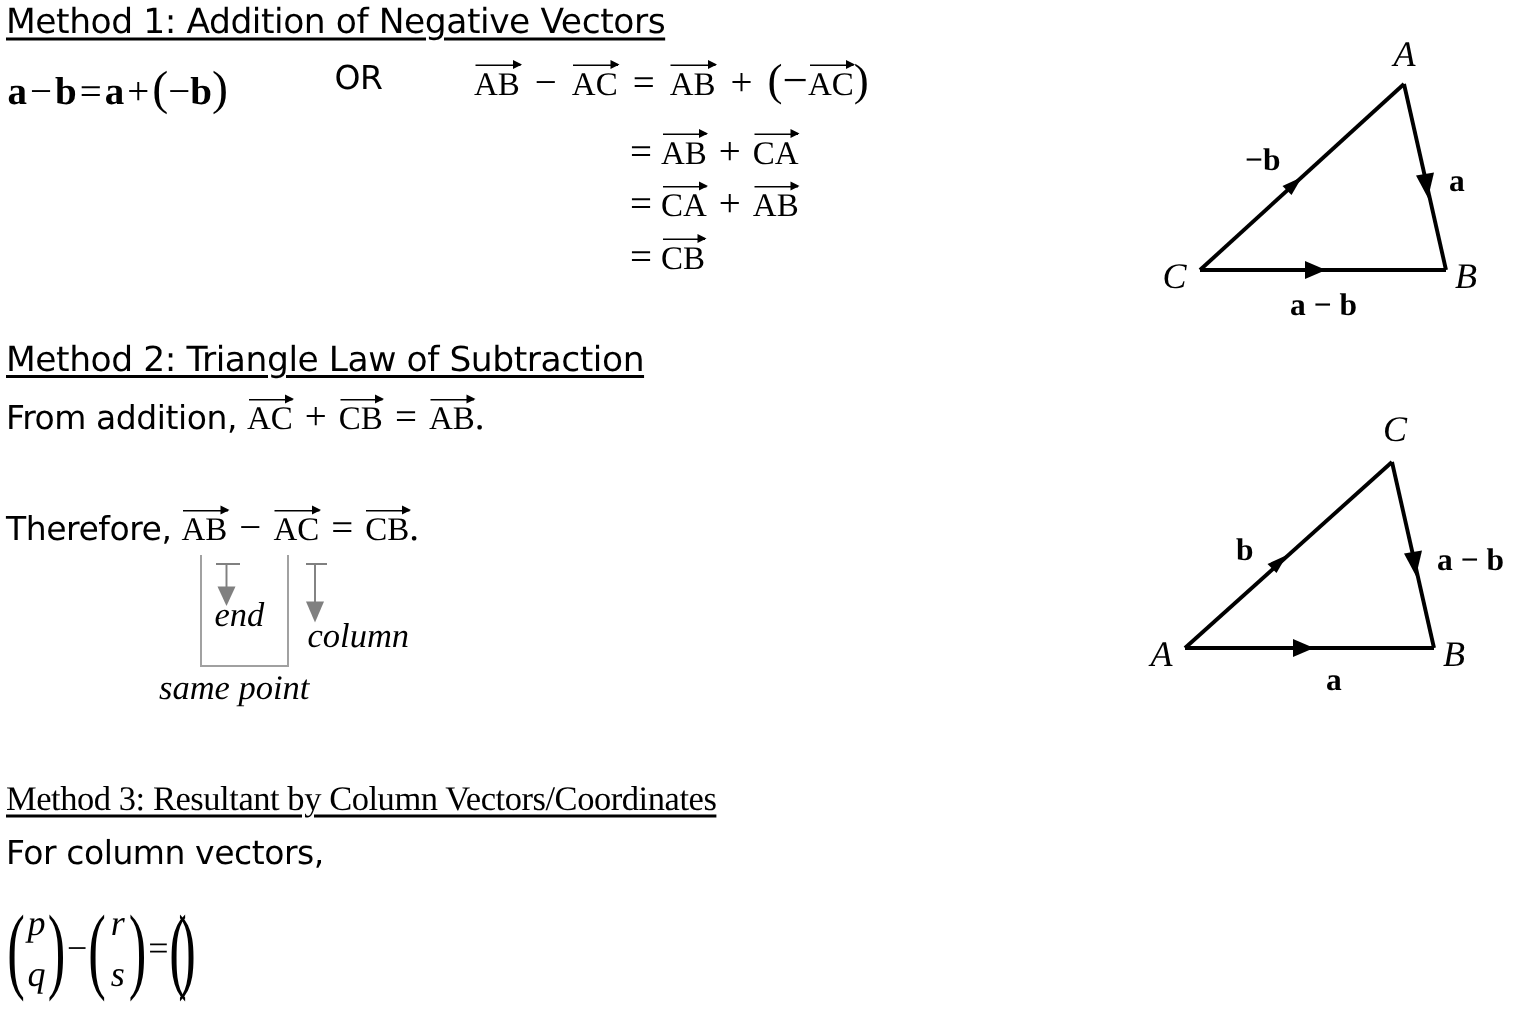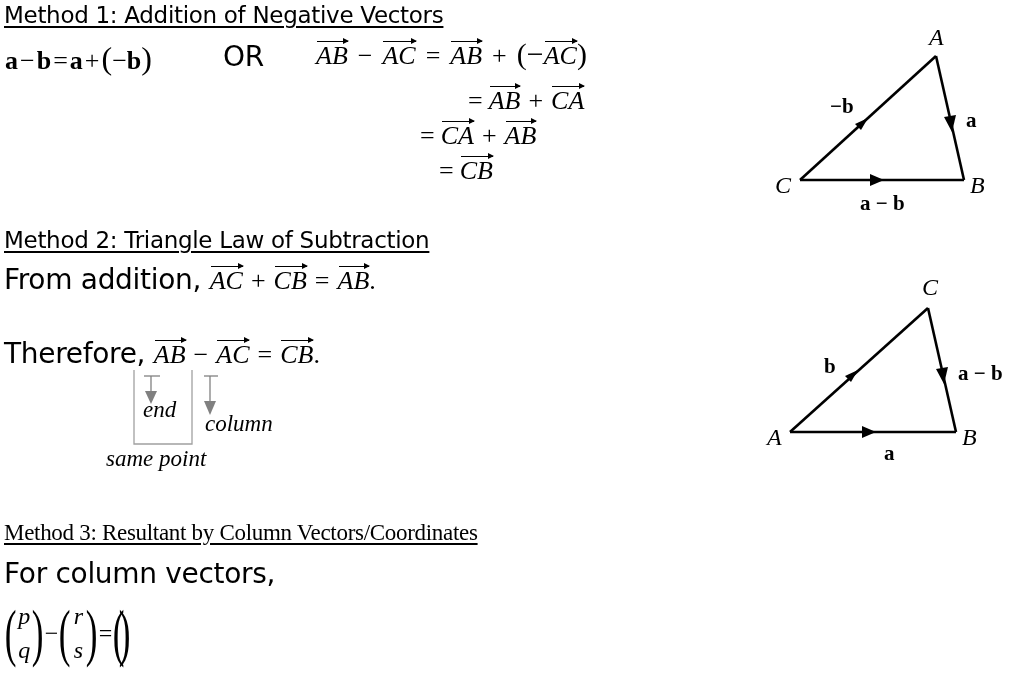--- a/index.html
+++ b/index.html
@@ -1,21 +1,21 @@
 <!DOCTYPE html>
 <html><head>
 <meta charset="utf-8">
 <style>
   html, body { margin:0; padding:0; background:#ffffff; }
   body { width:1024px; height:688px; position:relative; overflow:hidden; color:#000; }
   .abs { position:absolute; white-space:nowrap; }
   .sans { font-family: "DejaVu Sans", sans-serif; }
   .heading { font-size:23px; text-decoration:underline; text-underline-offset:3px; text-decoration-thickness:1.5px; letter-spacing:-0.3px; }
-  .body-text { font-size:28px; letter-spacing:-0.3px; }
-  .math { font-family: "Liberation Serif", serif; font-style:italic; font-size:26px; }
+  .body-text { font-size:22px; letter-spacing:-0.3px; }
+  .math { font-family: "Liberation Serif", serif; font-size:22px; }
   .bold-math { font-family: "Liberation Serif", serif; font-weight:bold; font-size:26px; }
   .op { font-family: "Liberation Serif", serif; font-style:normal; font-size:26px; }
   .vec { position:relative; display:inline-block; }
   .vec::before { content:""; position:absolute; left:1px; right:0; top:0px; height:1.4px; background:#000; }
   .vec::after { content:""; position:absolute; right:-1px; top:-3px; width:0; height:0; border-top:3.5px solid transparent; border-bottom:3.5px solid transparent; border-left:6px solid #000; }
   .label-it { font-family: "Liberation Serif", serif; font-style:italic; font-size:24px; }
   .ann-it { font-family: "Liberation Serif", serif; font-style:italic; font-size:23px; }
   .diag-bold { font-family: "Liberation Serif", serif; font-weight:bold; font-size:21px; }
   .paren { font-family: "Liberation Serif", serif; font-size:64px; font-weight:100; transform:scaleX(0.55); display:inline-block; line-height:1; }
   .colvec { font-family: "Liberation Serif", serif; font-style:italic; font-size:24px; line-height:34px; text-align:center; }
@@ -34,31 +34,31 @@
 <div class="abs" style="left:316px; top:37px;">
   <span class="math vec">AB</span>
   <span class="op" style="margin:0 6px;">−</span>
   <span class="math vec">AC</span>
   <span class="op" style="margin:0 6px;">=</span>
   <span class="math vec">AB</span>
   <span class="op" style="margin:0 6px;">+</span>
   <span class="op" style="font-size:30px;">(−</span><span class="math vec">AC</span><span class="op" style="font-size:30px;">)</span>
 </div>
 
-<div class="abs" style="left:420px; top:86px;margin-left:48px;">
+<div class="abs" style="left:420px; top:86px;">
   <span class="op" style="margin-right:6px;">=</span><span class="math vec">AB</span>
   <span class="op" style="margin:0 4px;">+</span>
   <span class="math vec">CA</span>
 </div>
 <div class="abs" style="left:420px; top:121px;text-align:right;">
   <span class="op" style="margin-right:6px;">=</span><span class="math vec">CA</span>
   <span class="op" style="margin:0 4px;">+</span>
   <span class="math vec">AB</span>
 </div>
-<div class="abs" style="left:439px; top:156px;">
+<div class="abs" style="left:420px; top:156px;">
   <span class="op" style="margin-right:6px;">=</span><span class="math vec">CB</span>
 </div>
 
 <svg class="abs" style="left:760px; top:20px;" width="264" height="200">
   <g stroke="#000" stroke-width="2.6" fill="none">
     <line x1="40" y1="160" x2="176" y2="36"></line>
     <line x1="176" y1="36" x2="204" y2="160"></line>
     <line x1="40" y1="160" x2="204" y2="160"></line>
   </g>
   <g fill="#000">

